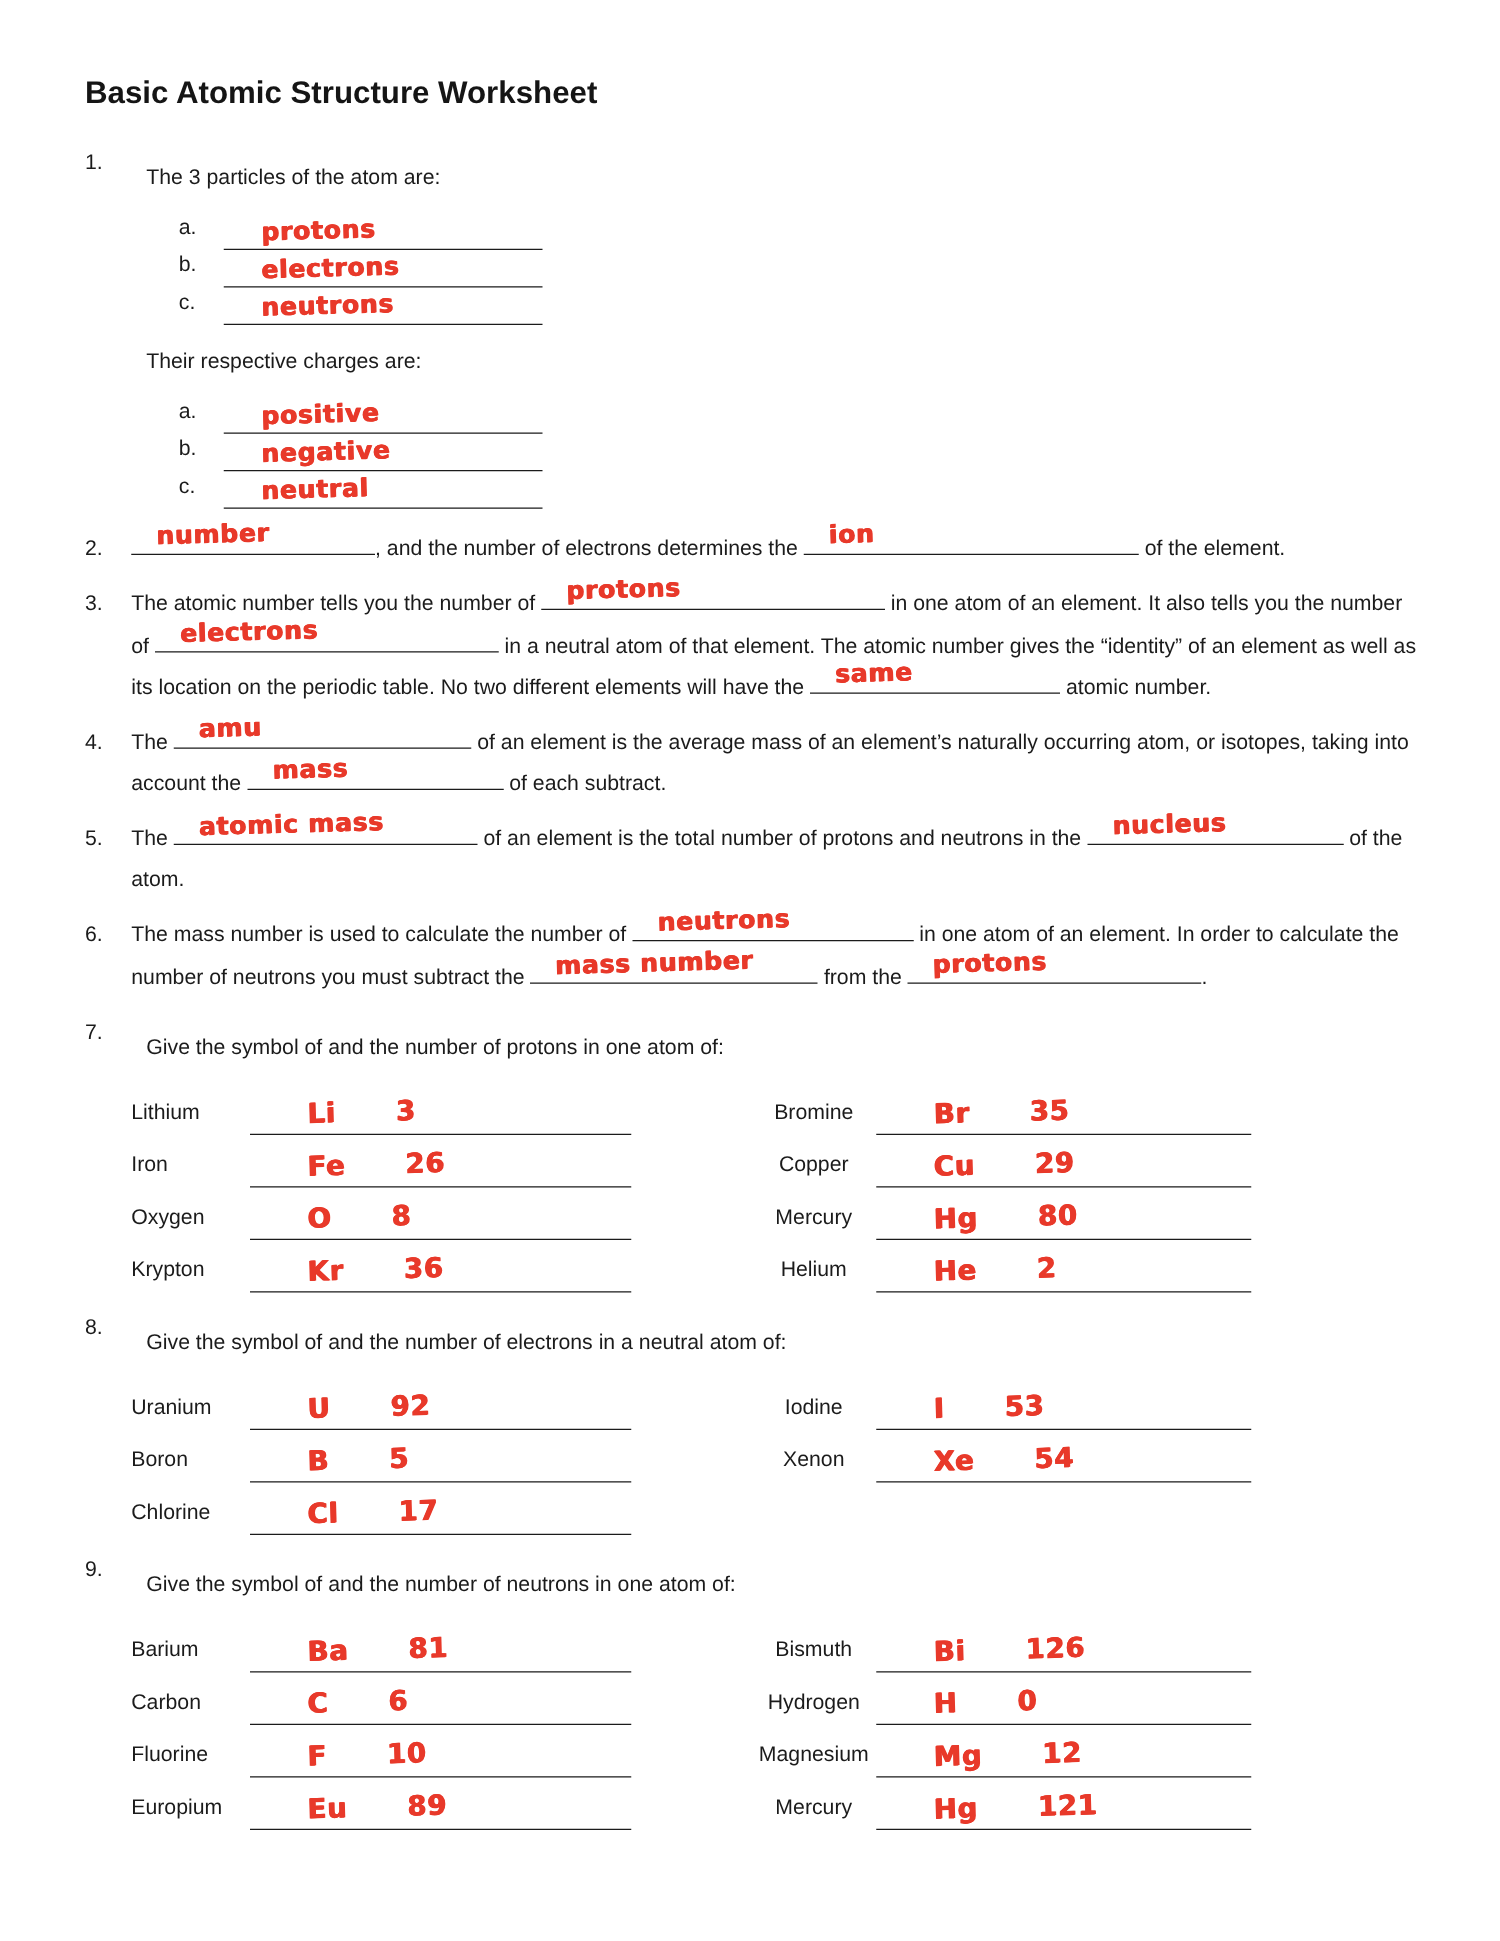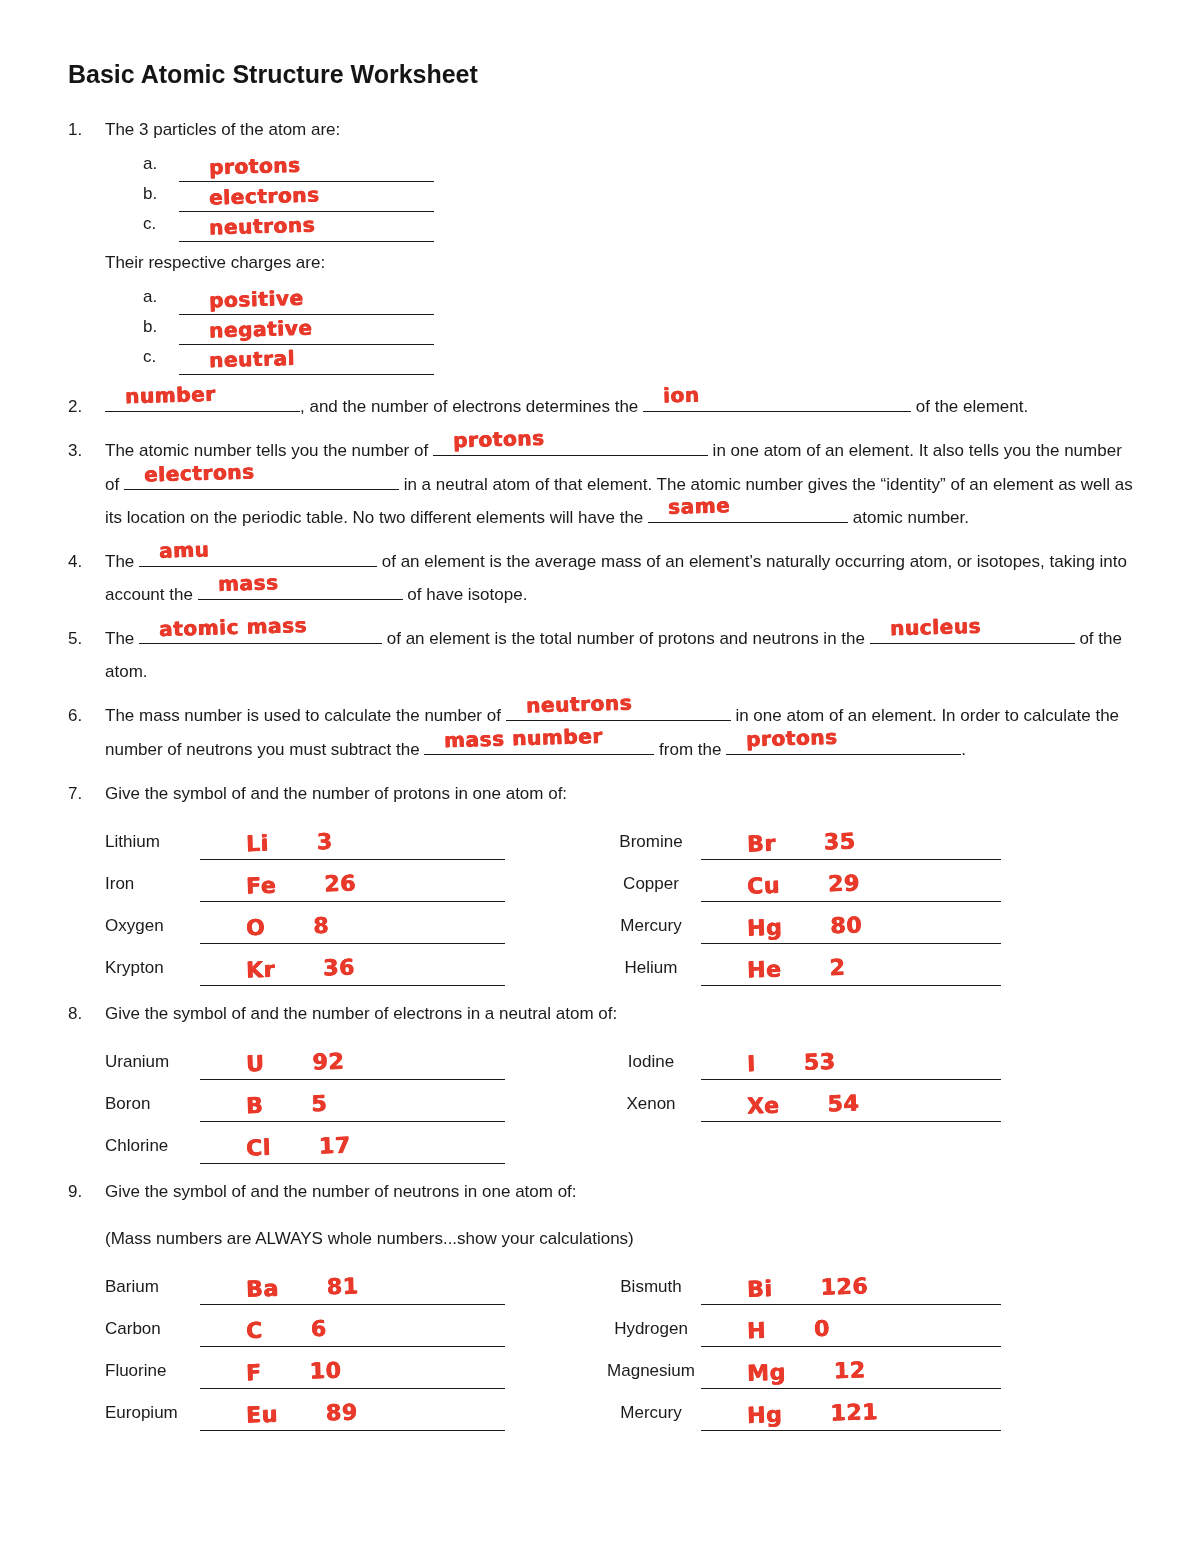--- a/index.html
+++ b/index.html
@@ -11,21 +11,21 @@
     font-size: 17px; color: #1b1b1b;
     background: #ffffff;
   }
   .title {
     font-size: 25px; font-weight: 700; margin: 0 0 24px 0; color: #151515;
     font-family: "Liberation Sans", sans-serif;
   }
   .question { display: flex; margin-bottom: 11px; }
   .qnum { width: 37px; flex: none; line-height: 1.95; }
   .qbody { flex: 1; line-height: 1.95; }
-  .qtext { margin: 0; }
+  .qtext { margin: 12px; }
   .note { margin-top: 14px; }
 
   
   .blank {
     display: inline-block; position: relative; height: 0.9em;
     border-bottom: 1.6px solid #1b1b1b;
   }
   .blank .ink { position: absolute; left: 20px; bottom: -4px; white-space: nowrap; }
   .w195{width:195px}.w200{width:200px}.w205{width:205px}.w225{width:225px}
   .w230{width:230px}.w235{width:235px}.w238{width:238px}.w243{width:243px}
@@ -120,21 +120,21 @@
   <section class="question">
     <span class="qnum">3.</span>
     <div class="qbody">
       <span>The atomic number tells you the number of </span><span class="blank w275"><span class="ink">protons</span></span><span> in one atom of an element.  It also tells you the number of </span><span class="blank w275"><span class="ink">electrons</span></span><span> in a neutral atom of that element.  The atomic number gives the “identity” of an element as well as its location on the periodic table.  No two different elements will have the </span><span class="blank w200"><span class="ink">same</span></span><span> atomic number.</span>
     </div>
   </section>
 
   <section class="question">
     <span class="qnum">4.</span>
     <div class="qbody">
-      <span>The </span><span class="blank w238"><span class="ink">amu</span></span><span> of an element is the average mass of an element’s naturally occurring atom, or isotopes, taking into account the </span><span class="blank w205"><span class="ink">mass</span></span><span> of have isotope.</span>
+      <span>The </span><span class="blank w238"><span class="ink">amu</span></span><span> of an element is the average mass of an element’s naturally occurring atom, or isotopes, taking into account the </span><span class="blank w205"><span class="ink">mass</span></span><span> of each subtract.</span>
     </div>
   </section>
 
   <section class="question">
     <span class="qnum">5.</span>
     <div class="qbody">
       <span>The </span><span class="blank w243"><span class="ink">atomic mass</span></span><span> of an element is the total number of protons and neutrons in the </span><span class="blank w205"><span class="ink">nucleus</span></span><span> of the atom.</span>
     </div>
   </section>
 
@@ -285,21 +285,20 @@
           </div>
         </div>
       </div>
     </div>
   </section>
 
   <section class="question">
     <span class="qnum">9.</span>
     <div class="qbody">
       <p class="qtext">Give the symbol of and the number of neutrons in one atom of:</p>
-      <p class="qtext note">(Mass numbers are ALWAYS whole numbers...show your calculations)</p>
       <div class="elem-grid">
         <div class="elem-col">
           <div class="elem-row">
             <span class="elem-label">Barium</span>
             <span class="elem-blank">
                 <span class="ink ink-pair">
                   <span>Ba</span>
                   <span>81</span>
                 </span>
               </span>

